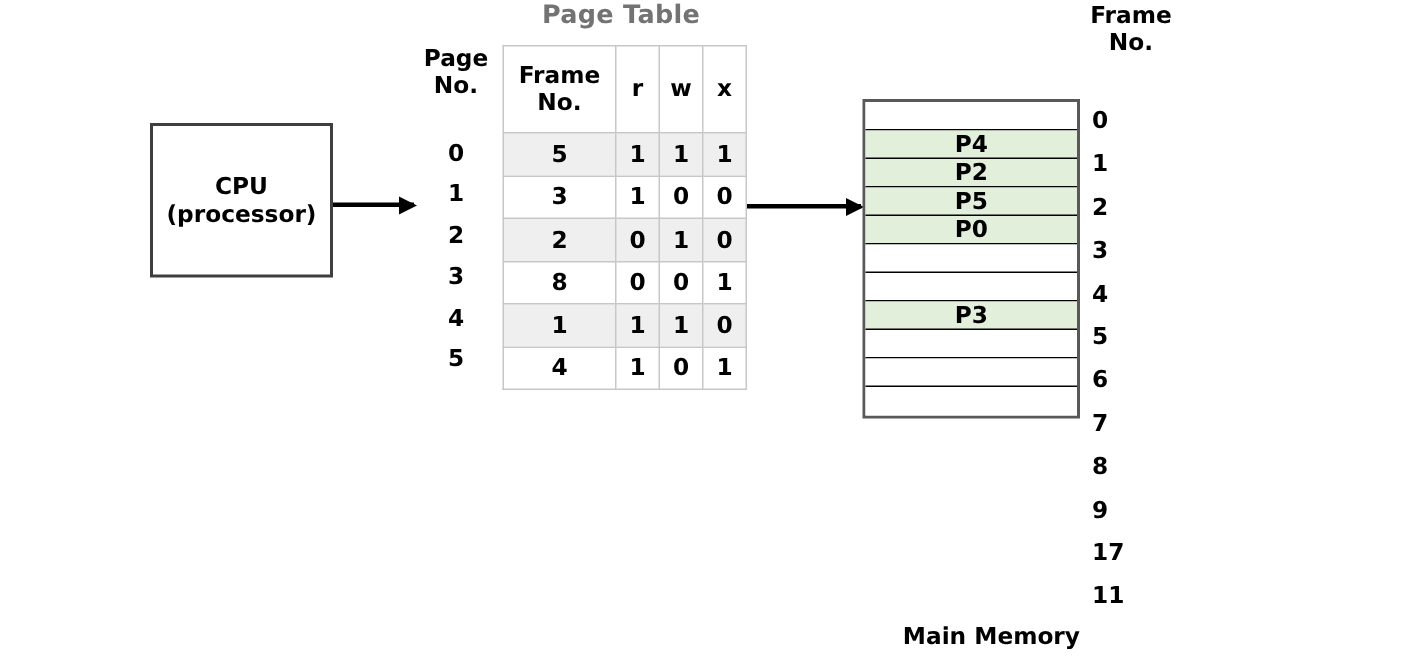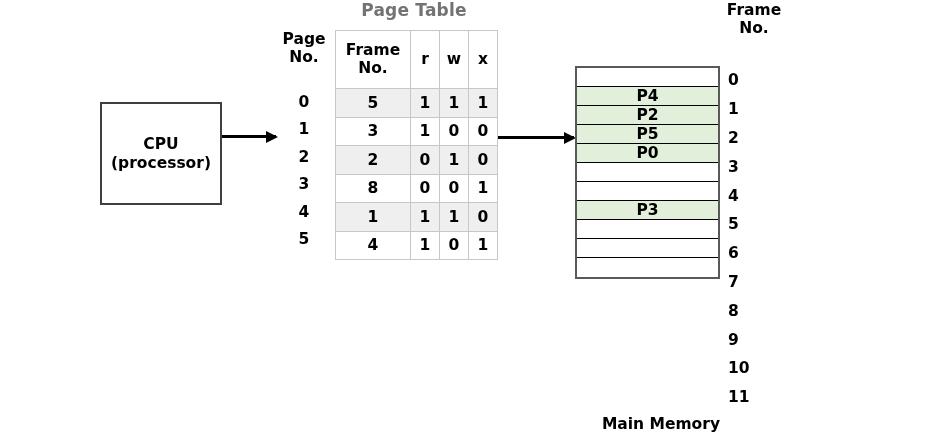--- a/index.html
+++ b/index.html
@@ -24,21 +24,20 @@
     width: 122px;
     height: 103px;
     border: 2px solid #3f3f3f;
     background: #ffffff;
     box-sizing: border-box;
     display: flex;
     flex-direction: column;
     align-items: center;
     justify-content: center;
     line-height: 1.18;
-    margin-top: 20px;
   }
   #cpu-box .cpu-line {
     font-size: 15.5px;
     font-weight: bold;
     text-align: center;
     white-space: nowrap;
   }
 
   
   .arrow {
@@ -307,17 +306,17 @@
   <div class="frame-num-cell">0</div>
   <div class="frame-num-cell">1</div>
   <div class="frame-num-cell">2</div>
   <div class="frame-num-cell">3</div>
   <div class="frame-num-cell">4</div>
   <div class="frame-num-cell">5</div>
   <div class="frame-num-cell">6</div>
   <div class="frame-num-cell">7</div>
   <div class="frame-num-cell">8</div>
   <div class="frame-num-cell">9</div>
-  <div class="frame-num-cell">10</div>
+  <div class="frame-num-cell">17</div>
   <div class="frame-num-cell">11</div>
 </div>
 
 <div id="main-memory-label">Main Memory</div>
 
 </body></html>

